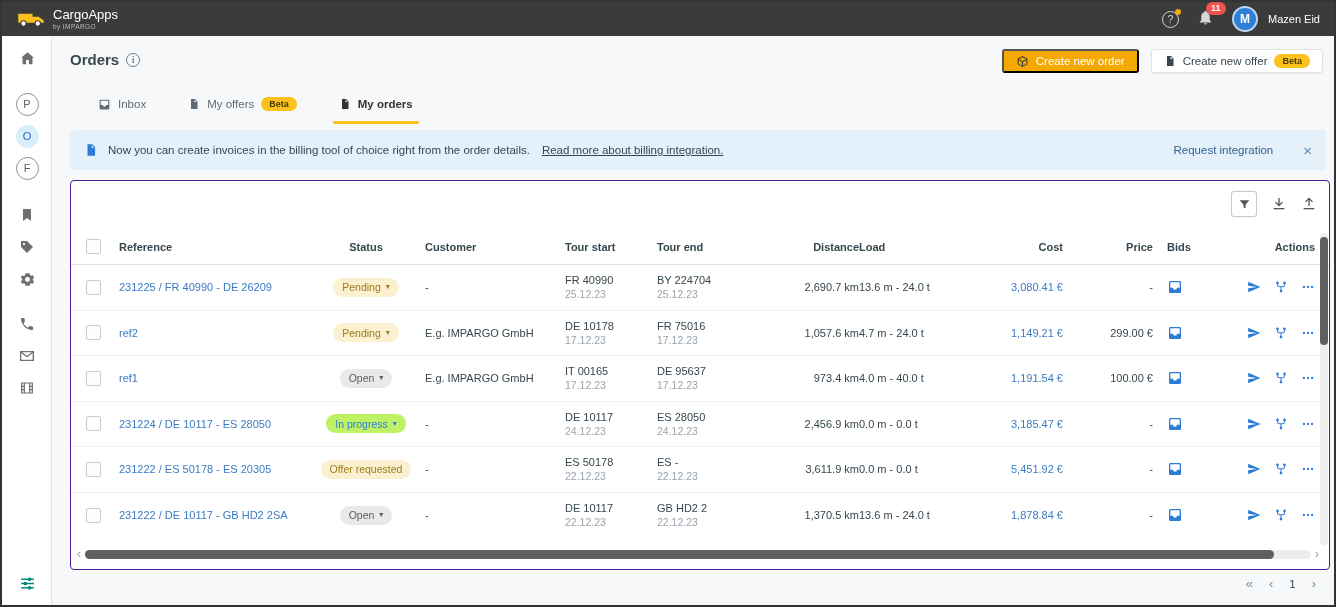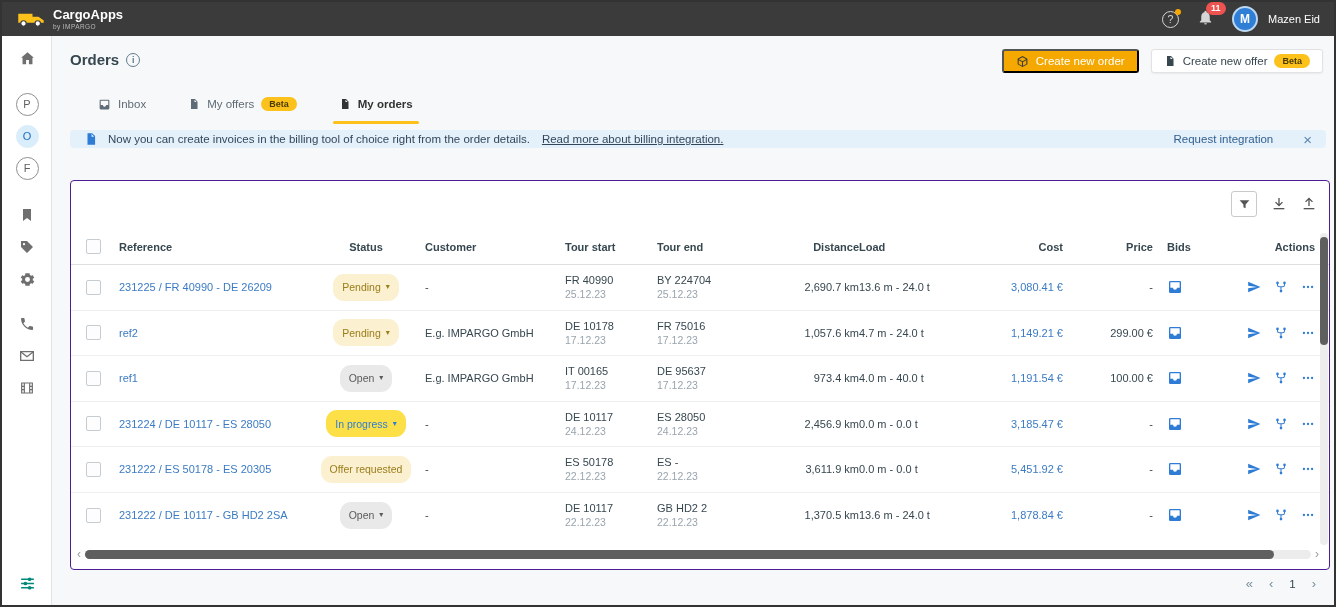--- a/index.html
+++ b/index.html
@@ -5,21 +5,21 @@
   *{box-sizing:border-box;margin:0;padding:0}
   html,body{background:#d8d8d8}
   .app{position:relative;width:1336px;height:607px;background:#f7f8f9;
        font-family:"Liberation Sans",sans-serif;border:2px solid #333;overflow:hidden}
 
   
   .topbar{position:absolute;left:0;top:0;width:100%;height:34px;background:#3b3b3b;
           display:flex;align-items:center;padding:0 14px;z-index:5}
   .logo-wrap{display:flex;align-items:center;gap:7px}
   .logo-txt{display:flex;flex-direction:column;line-height:1.1}
-  .app-name{color:#fff;font-weight:bold;font-size:13px}
+  .app-name{color:#fff;font-weight:normal;font-size:13px}
   .app-sub{color:#b9b9b9;font-size:6.5px;letter-spacing:.4px}
   .top-right{margin-left:auto;display:flex;align-items:center;gap:18px}
   .help-ic{position:relative;width:17px;height:17px;border:1.5px solid #d6d6d6;border-radius:50%;
            color:#d6d6d6;font-size:10.5px;display:flex;align-items:center;justify-content:center;cursor:pointer}
   .help-dot{position:absolute;top:-3px;right:-3px;width:6px;height:6px;border-radius:50%;background:#f5a800}
   .bell-wrap{position:relative;cursor:pointer;color:#d6d6d6}
   .bell-badge{position:absolute;top:-7px;left:9px;background:#ef5350;color:#fff;font-size:9px;
               font-weight:bold;padding:1.5px 5px;border-radius:9px}
   .avatar{width:26px;height:26px;border-radius:50%;background:#2f7fd6;border:2px solid #bcd7f2;
           color:#fff;font-size:12px;font-weight:bold;display:flex;align-items:center;justify-content:center;cursor:pointer}
@@ -47,21 +47,21 @@
   .btn-offer{background:#fff;color:#37474f;border:1px solid #e2e2e2;box-shadow:0 1px 2px rgba(0,0,0,.06)}
   .beta-pill{background:#fcc21b;color:#4a3b00;font-size:9px;font-weight:bold;padding:2px 8px;border-radius:10px}
 
   
   .tabs{position:absolute;left:46px;top:56px;display:flex;gap:42px}
   .tab{position:relative;display:flex;align-items:center;gap:7px;font-size:11.5px;color:#5f6b76;cursor:pointer;height:24px}
   .tab.active{color:#333;font-weight:bold}
   .tab.active::after{content:"";position:absolute;left:-6px;right:-6px;bottom:-8px;height:3px;background:#fcc21b;border-radius:2px}
 
   
-  .banner{position:absolute;left:18px;right:8px;top:94px;height:18px;background:#e4f1fb;border-radius:4px;
+  .banner{position:absolute;left:18px;right:8px;top:94px;height:40px;background:#e4f1fb;border-radius:4px;
           display:flex;align-items:center;gap:10px;padding:0 14px;font-size:11.5px;color:#33475b}
   .banner .b-link{font-weight:normal;text-decoration:underline;cursor:pointer;margin-left:2px}
   .banner .spacer{flex:1}
   .banner .b-action{color:#33608f;cursor:pointer}
   .banner .b-close{color:#5b87ad;font-size:15px;cursor:pointer;margin-left:20px}
 
   
   .card{position:absolute;left:18px;top:144px;width:1260px;height:390px;background:#fff;
         border:1px solid #4c1d95;border-radius:4px}
   .toolbar{position:absolute;top:10px;right:12px;display:flex;align-items:center;gap:14px}
@@ -81,26 +81,26 @@
   .c-dist{width:96px;text-align:right}
   .c-load{width:112px;text-align:left}
   .c-cost{width:92px;text-align:right}
   .c-price{width:90px;text-align:right}
   .c-bids{width:50px;padding-left:14px;display:flex;align-items:center}
   .c-actions{flex:1;display:flex;justify-content:flex-end;gap:13px;padding-right:14px;align-items:center}
   .cb{width:15px;height:15px;border:1.5px solid #c5ccd2;border-radius:2px;background:#fdfdfd;cursor:pointer}
   .link{color:#3b7bc4;cursor:pointer}
   .loc{color:#37474f}
   .date{color:#9aa4ad;font-size:10.5px;margin-top:2px}
-  .chip{display:inline-flex;align-items:center;gap:5px;height:27px;padding:0 9px;border-radius:11px;
+  .chip{display:inline-flex;align-items:center;gap:5px;height:19px;padding:0 9px;border-radius:11px;
         font-size:10.5px;white-space:nowrap;cursor:pointer}
   .chip .chev{font-size:8px;line-height:1}
   .chip[data-status="pending"],.chip[data-status="offer-requested"]{background:#fbf0cf;color:#9a7d1c}
   .chip[data-status="open"]{background:#e9e9e9;color:#5a5a5a}
-  .chip[data-status="in-progress"]{background:#fde047;color:#2e7cd6}
+  .chip[data-status="in-progress"]{background:#bef264;color:#2e7cd6}
   .act-ic{color:#2e7cd6;cursor:pointer;display:flex;align-items:center}
 
   
   .hscroll{position:absolute;left:6px;right:10px;top:366px;height:14px;display:flex;align-items:center;gap:4px}
   .hs-arrow{color:#9a9a9a;font-size:12px;cursor:pointer;line-height:1}
   .hs-track{flex:1;height:9px;background:#ececec;border-radius:5px;position:relative;cursor:pointer}
   .hs-thumb{position:absolute;left:0;top:0;height:9px;width:97%;background:#5f5f5f;border-radius:5px;cursor:grab}
   .vs-track{position:absolute;right:1px;top:52px;width:8px;height:312px;background:#ededed;border-radius:4px;cursor:pointer}
   .vs-thumb{position:absolute;right:0;top:4px;width:8px;height:108px;background:#5f5f5f;border-radius:4px;cursor:grab}
 

